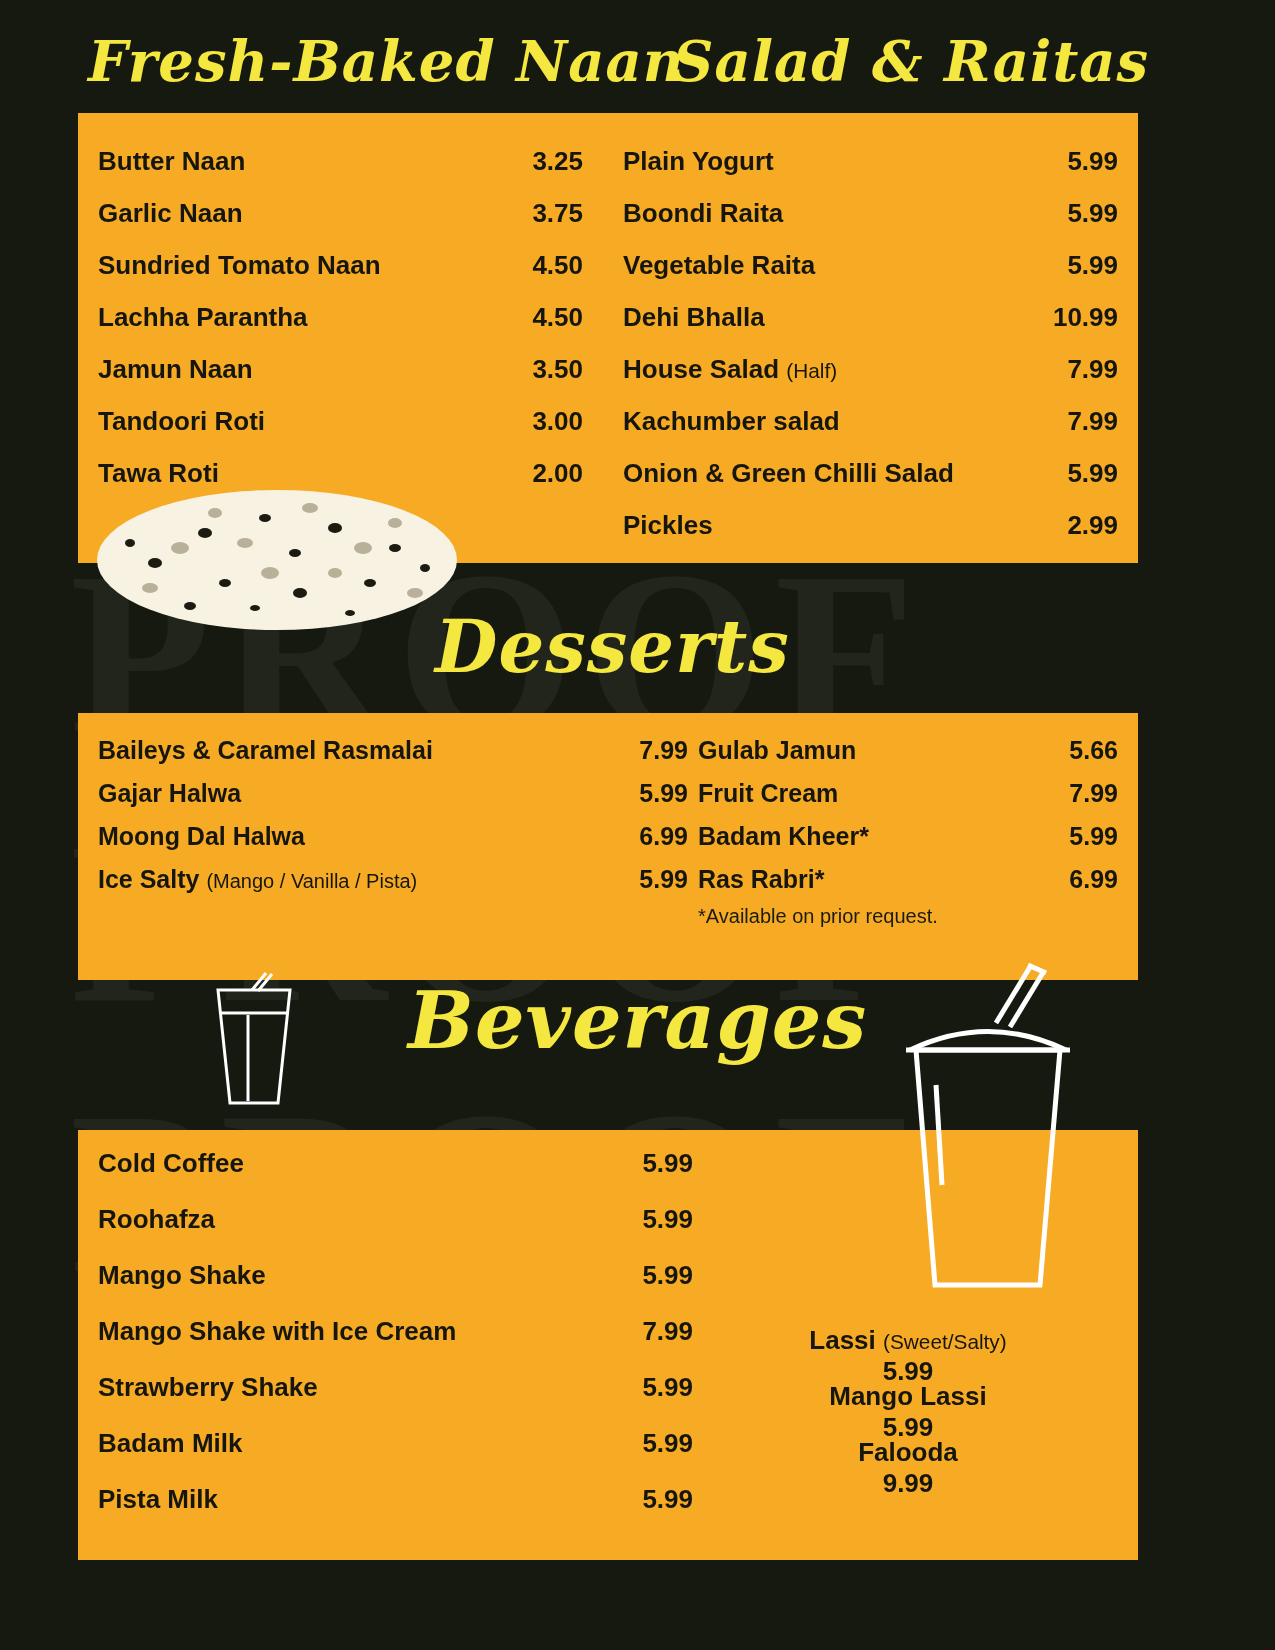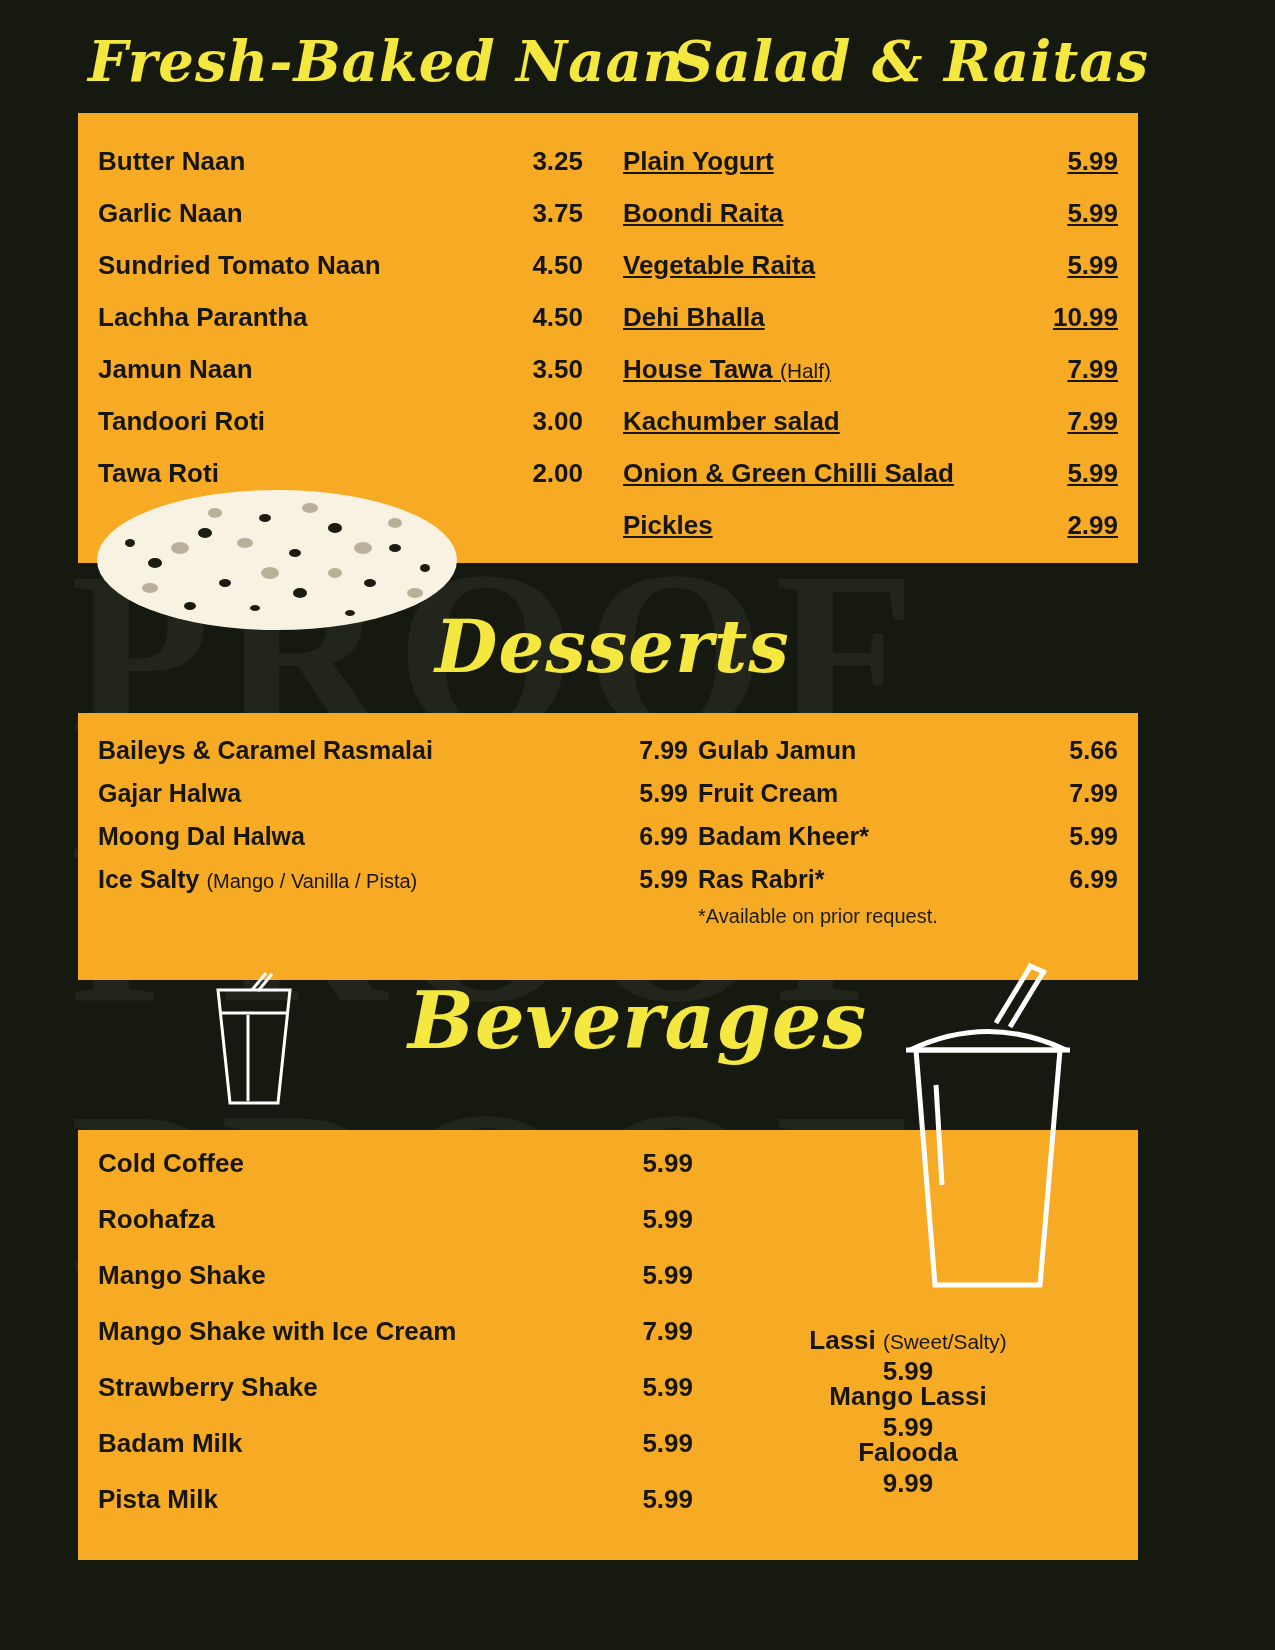--- a/index.html
+++ b/index.html
@@ -84,21 +84,20 @@
   }
   .col-salad {
     position: absolute;
     left: 545px; top: 22px;
     width: 495px;
   }
   .col-salad .row {
     font-size: 26px;
     height: 52px;
     align-items: center;
-    text-decoration: underline;
   }
 
   #title-naan { left: 88px; top: 28px; font-size: 56px; }
   #title-salad { left: 673px; top: 28px; font-size: 56px; }
 
   
   .naan-img {
     position: absolute;
     left: 95px; top: 488px;
     width: 365px; height: 145px;
@@ -215,21 +214,21 @@
     </div>
     <div class="row">
       <span class="nm"><span>Vegetable Raita</span> <span class="sub"></span></span>
       <span class="pr">5.99</span>
     </div>
     <div class="row">
       <span class="nm"><span>Dehi Bhalla</span> <span class="sub"></span></span>
       <span class="pr">10.99</span>
     </div>
     <div class="row">
-      <span class="nm"><span>House Tawa</span> <span class="sub">(Half)</span></span>
+      <span class="nm"><span>House Salad</span> <span class="sub">(Half)</span></span>
       <span class="pr">7.99</span>
     </div>
     <div class="row">
       <span class="nm"><span>Kachumber salad</span> <span class="sub"></span></span>
       <span class="pr">7.99</span>
     </div>
     <div class="row">
       <span class="nm"><span>Onion &amp; Green Chilli Salad</span> <span class="sub"></span></span>
       <span class="pr">5.99</span>
     </div>

